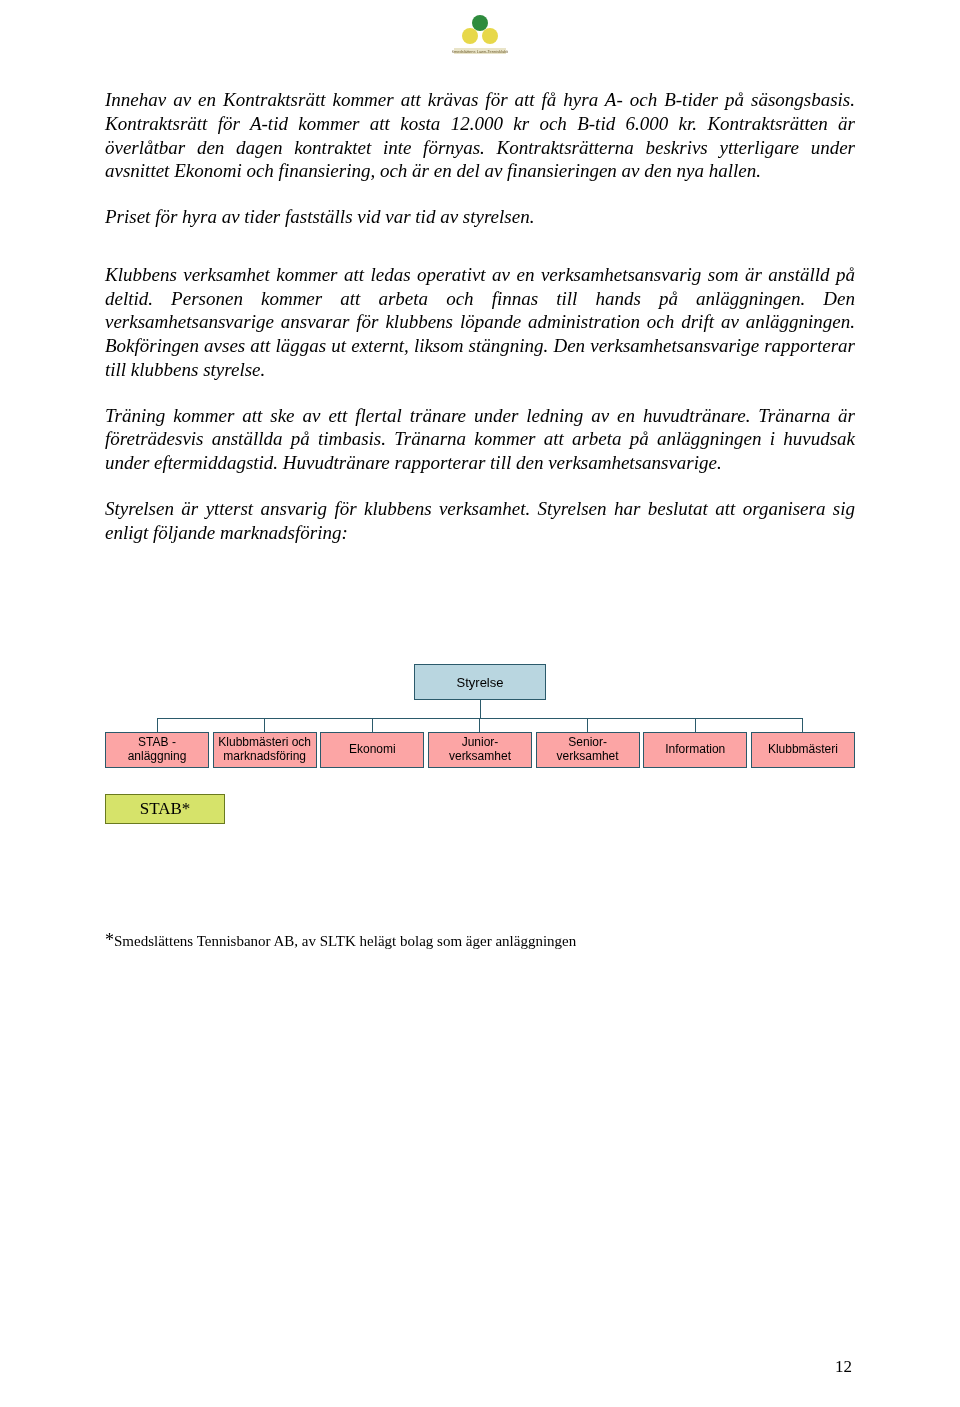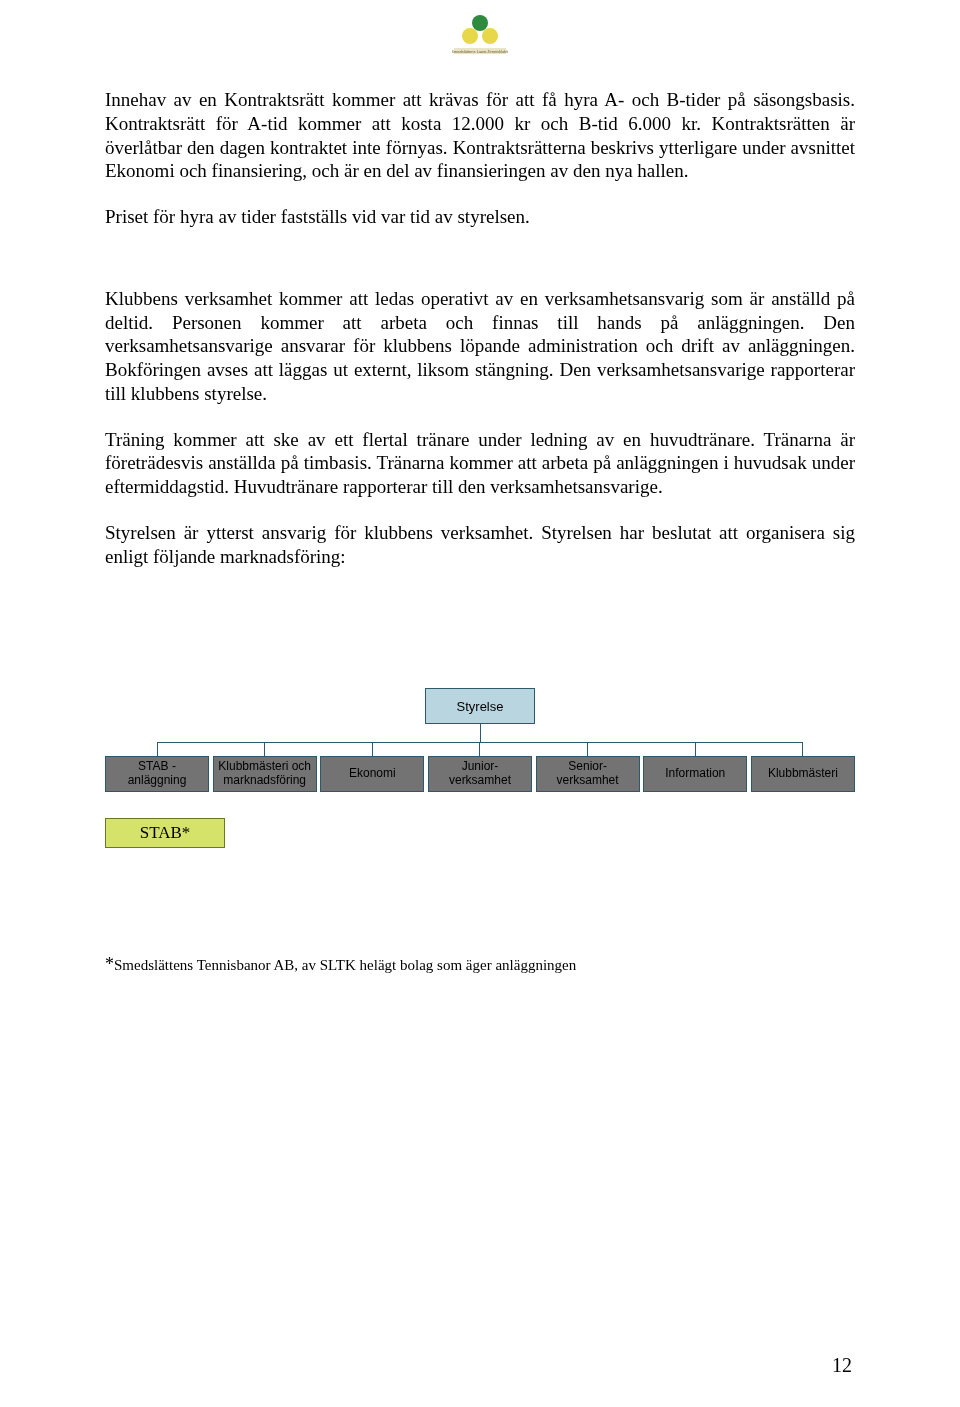--- a/index.html
+++ b/index.html
@@ -1,49 +1,49 @@
 <!DOCTYPE html>
 <html><head>
 <meta charset="utf-8">
 <style>
   * { box-sizing: border-box; margin: 0; padding: 0; }
   html, body { width: 960px; background: #fff; font-family: "Times New Roman", Times, serif; color: #000; }
   .page { width: 960px; min-height: 1407px; padding: 0 105px 0 105px; position: relative; }
   .logo-wrap { text-align: center; padding-top: 12px; padding-bottom: 28px; }
   .logo { display: inline-block; }
   .logo svg { display: block; }
-  .para { font-size: 19px; line-height: 1.25; margin-bottom: 22px; text-align: justify; }
-  .para.last { margin-bottom: 58px; }
+  .para { font-size: 19px; line-height: 1.25; margin-bottom: 22px; text-align: justify; font-style: italic; }
+  .para.last { margin-bottom: 34px; }
   .section-heading { font-size: 24px; color: #3a6aa8; font-weight: 400; margin-bottom: 20px; }
   .orgchart { margin-top: 120px; position: relative; height: 150px; }
   .top-node {
     position: absolute; left: 50%; transform: translateX(-50%); top: 0;
-    width: 110px; height: 36px; background: #b9d6e0; border: 1px solid #2b5a6b;
+    width: 132px; height: 36px; background: #b9d6e0; border: 1px solid #2b5a6b;
     display: flex; align-items: center; justify-content: center;
     font-family: Arial, Helvetica, sans-serif; font-size: 13px;
   }
   .vline-top { position: absolute; left: 50%; top: 36px; width: 1px; height: 18px; background: #2b5a6b; }
   .hline { position: absolute; top: 54px; left: 52px; right: 52px; height: 1px; background: #2b5a6b; }
   .child-row { position: absolute; top: 54px; left: 0; right: 0; display: flex; justify-content: space-between; }
   .child-col { width: 104px; display: flex; flex-direction: column; align-items: center; }
   .child-vline { width: 1px; height: 14px; background: #2b5a6b; }
   .child-node {
-    width: 104px; height: 36px; background: #737373; border: 1px solid #2b5a6b;
+    width: 104px; height: 36px; background: #fca5a5; border: 1px solid #2b5a6b;
     display: flex; align-items: center; justify-content: center; text-align: center;
     font-family: Arial, Helvetica, sans-serif; font-size: 12px; line-height: 1.15; padding: 2px 4px;
   }
   .stab-box {
     position: absolute; top: 130px; left: 0;
     width: 120px; height: 30px; background: #d6e36a; border: 1px solid #6a7a1f;
     display: flex; align-items: center; justify-content: center;
     font-family: "Times New Roman", serif; font-size: 17px;
   }
   .footnote { font-size: 15px; margin-top: 116px; }
   .footnote .ast { font-size: 18px; }
-  .pagenum { position: absolute; bottom: 30px; right: 108px; font-size: 20px; font-family: "Times New Roman", serif; }
+  .pagenum { position: absolute; bottom: 30px; right: 108px; font-size: 17px; font-family: "Times New Roman", serif; }
 </style>
 </head>
 <body>
 
 <div class="page">
 
   <div class="logo-wrap">
     <span class="logo">
       <svg width="56" height="44" viewBox="0 0 56 44">
         <circle cx="28" cy="11" r="8" fill="#2e8b3d"></circle>

